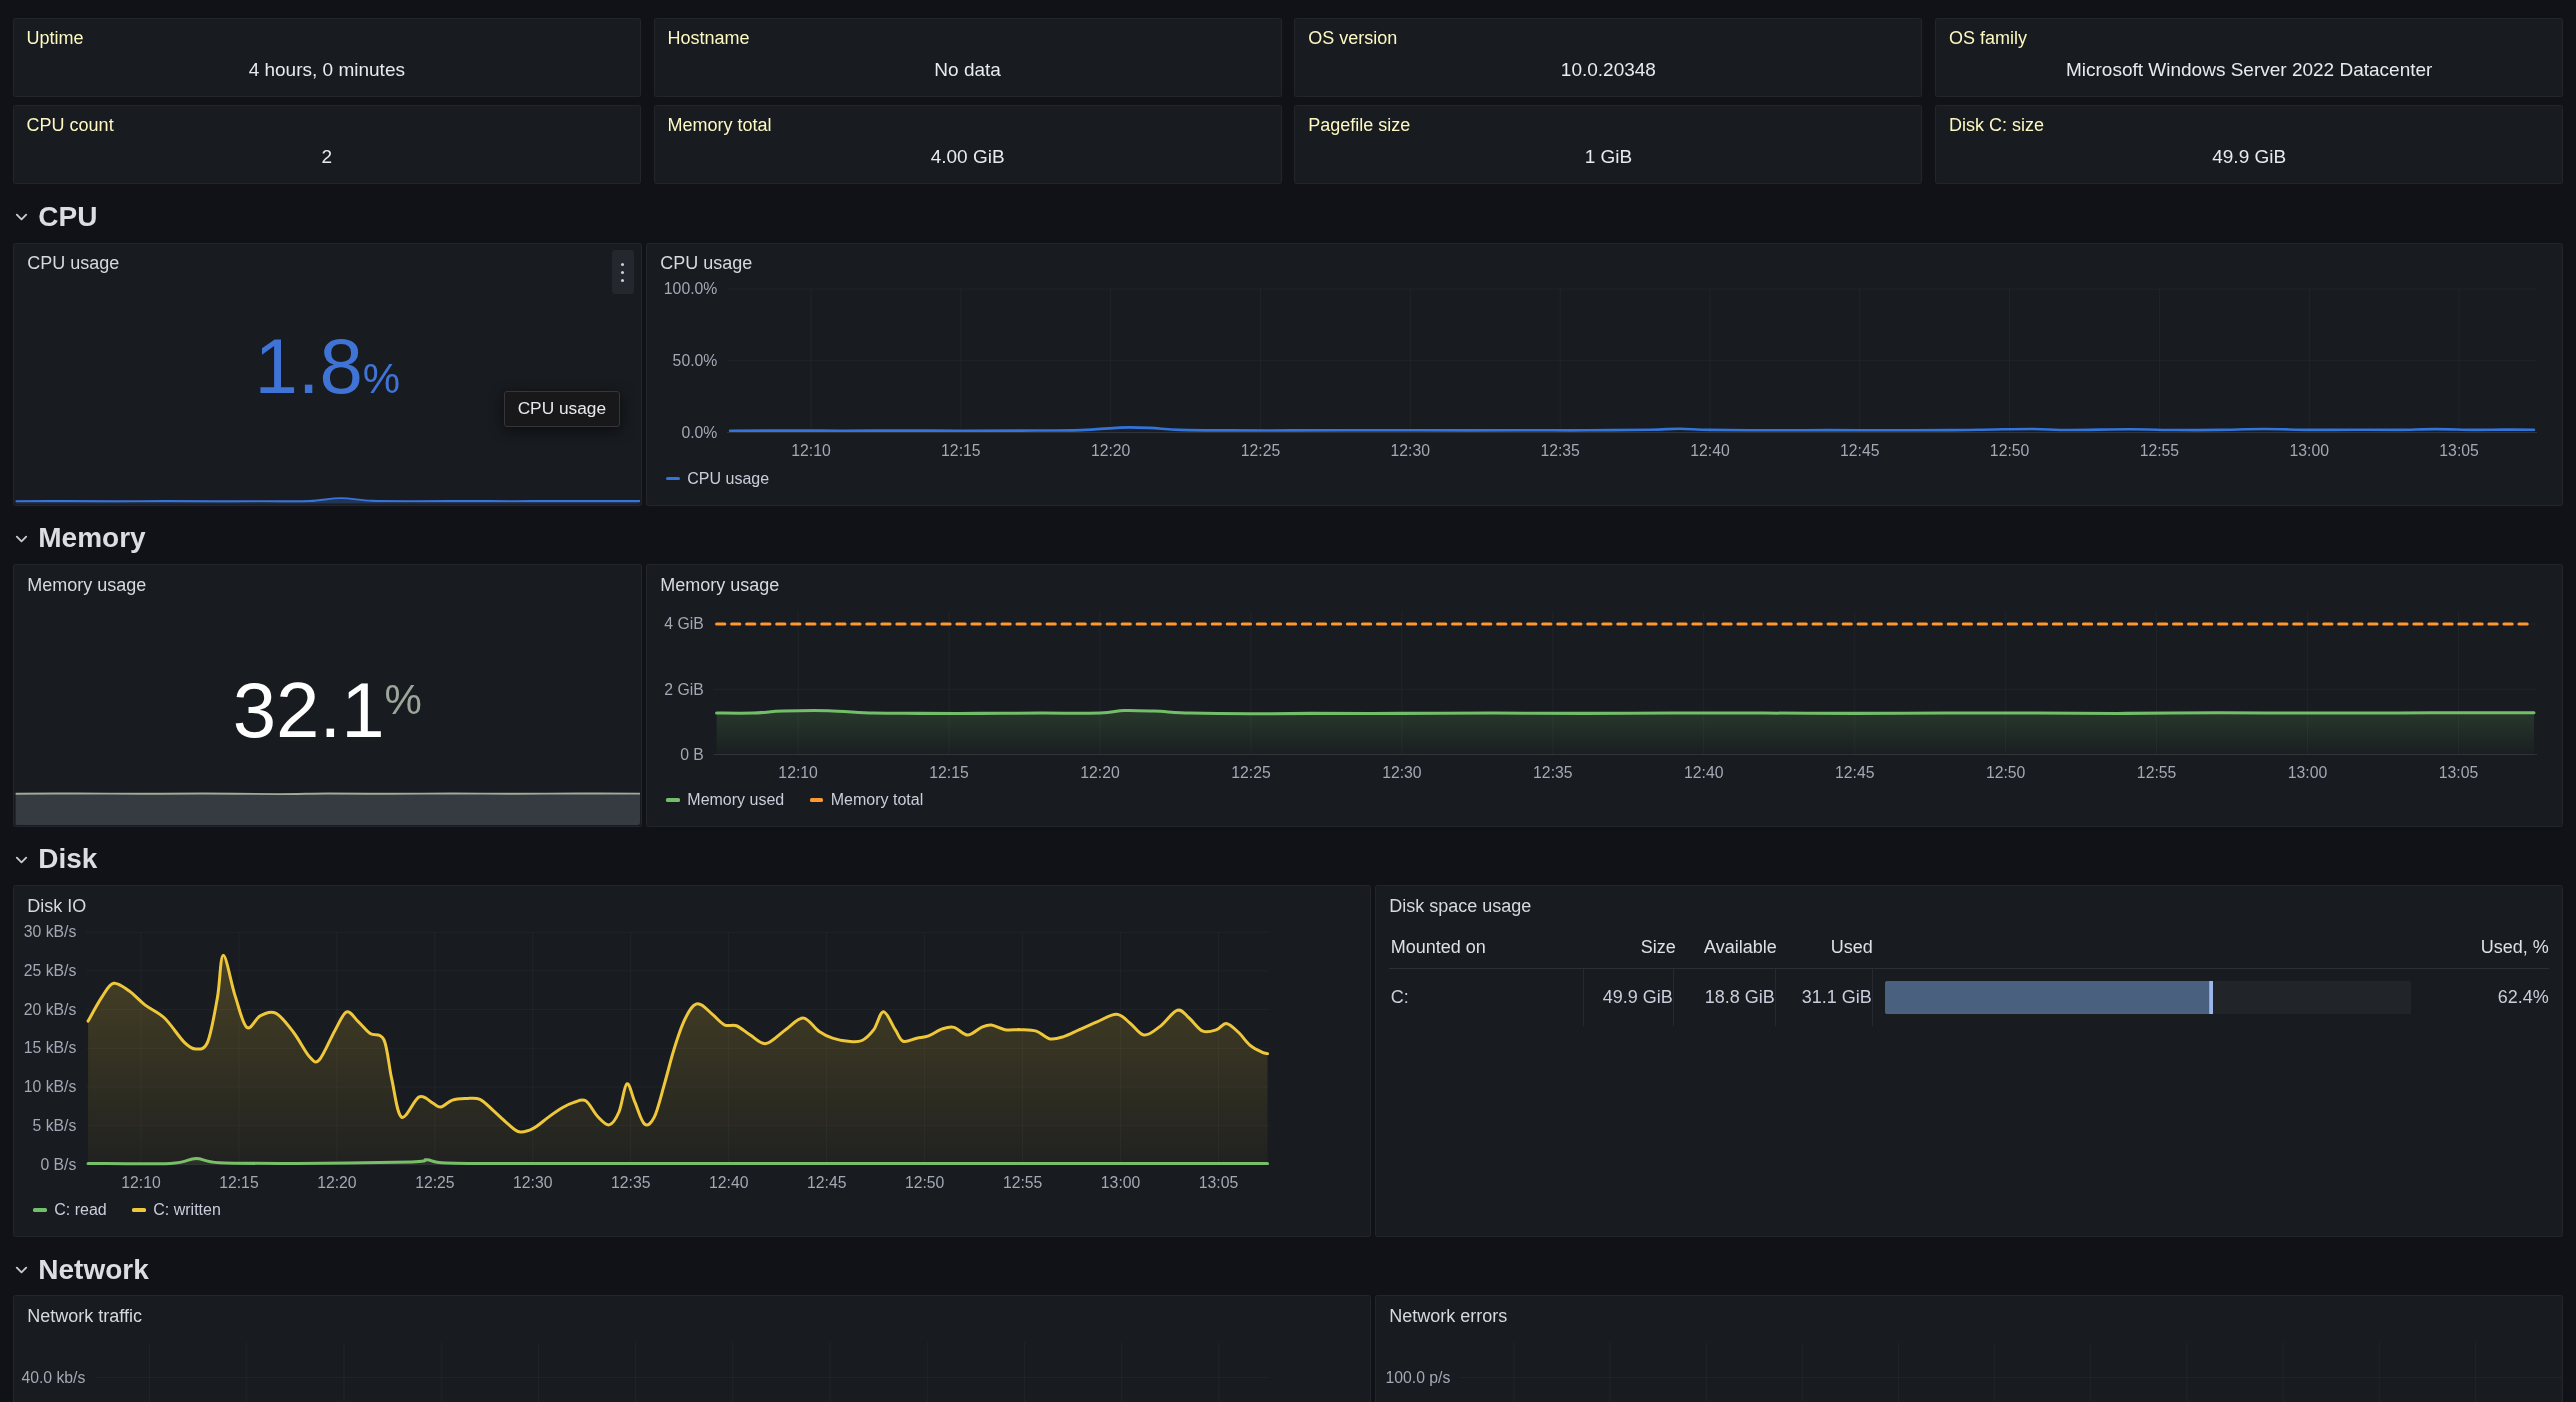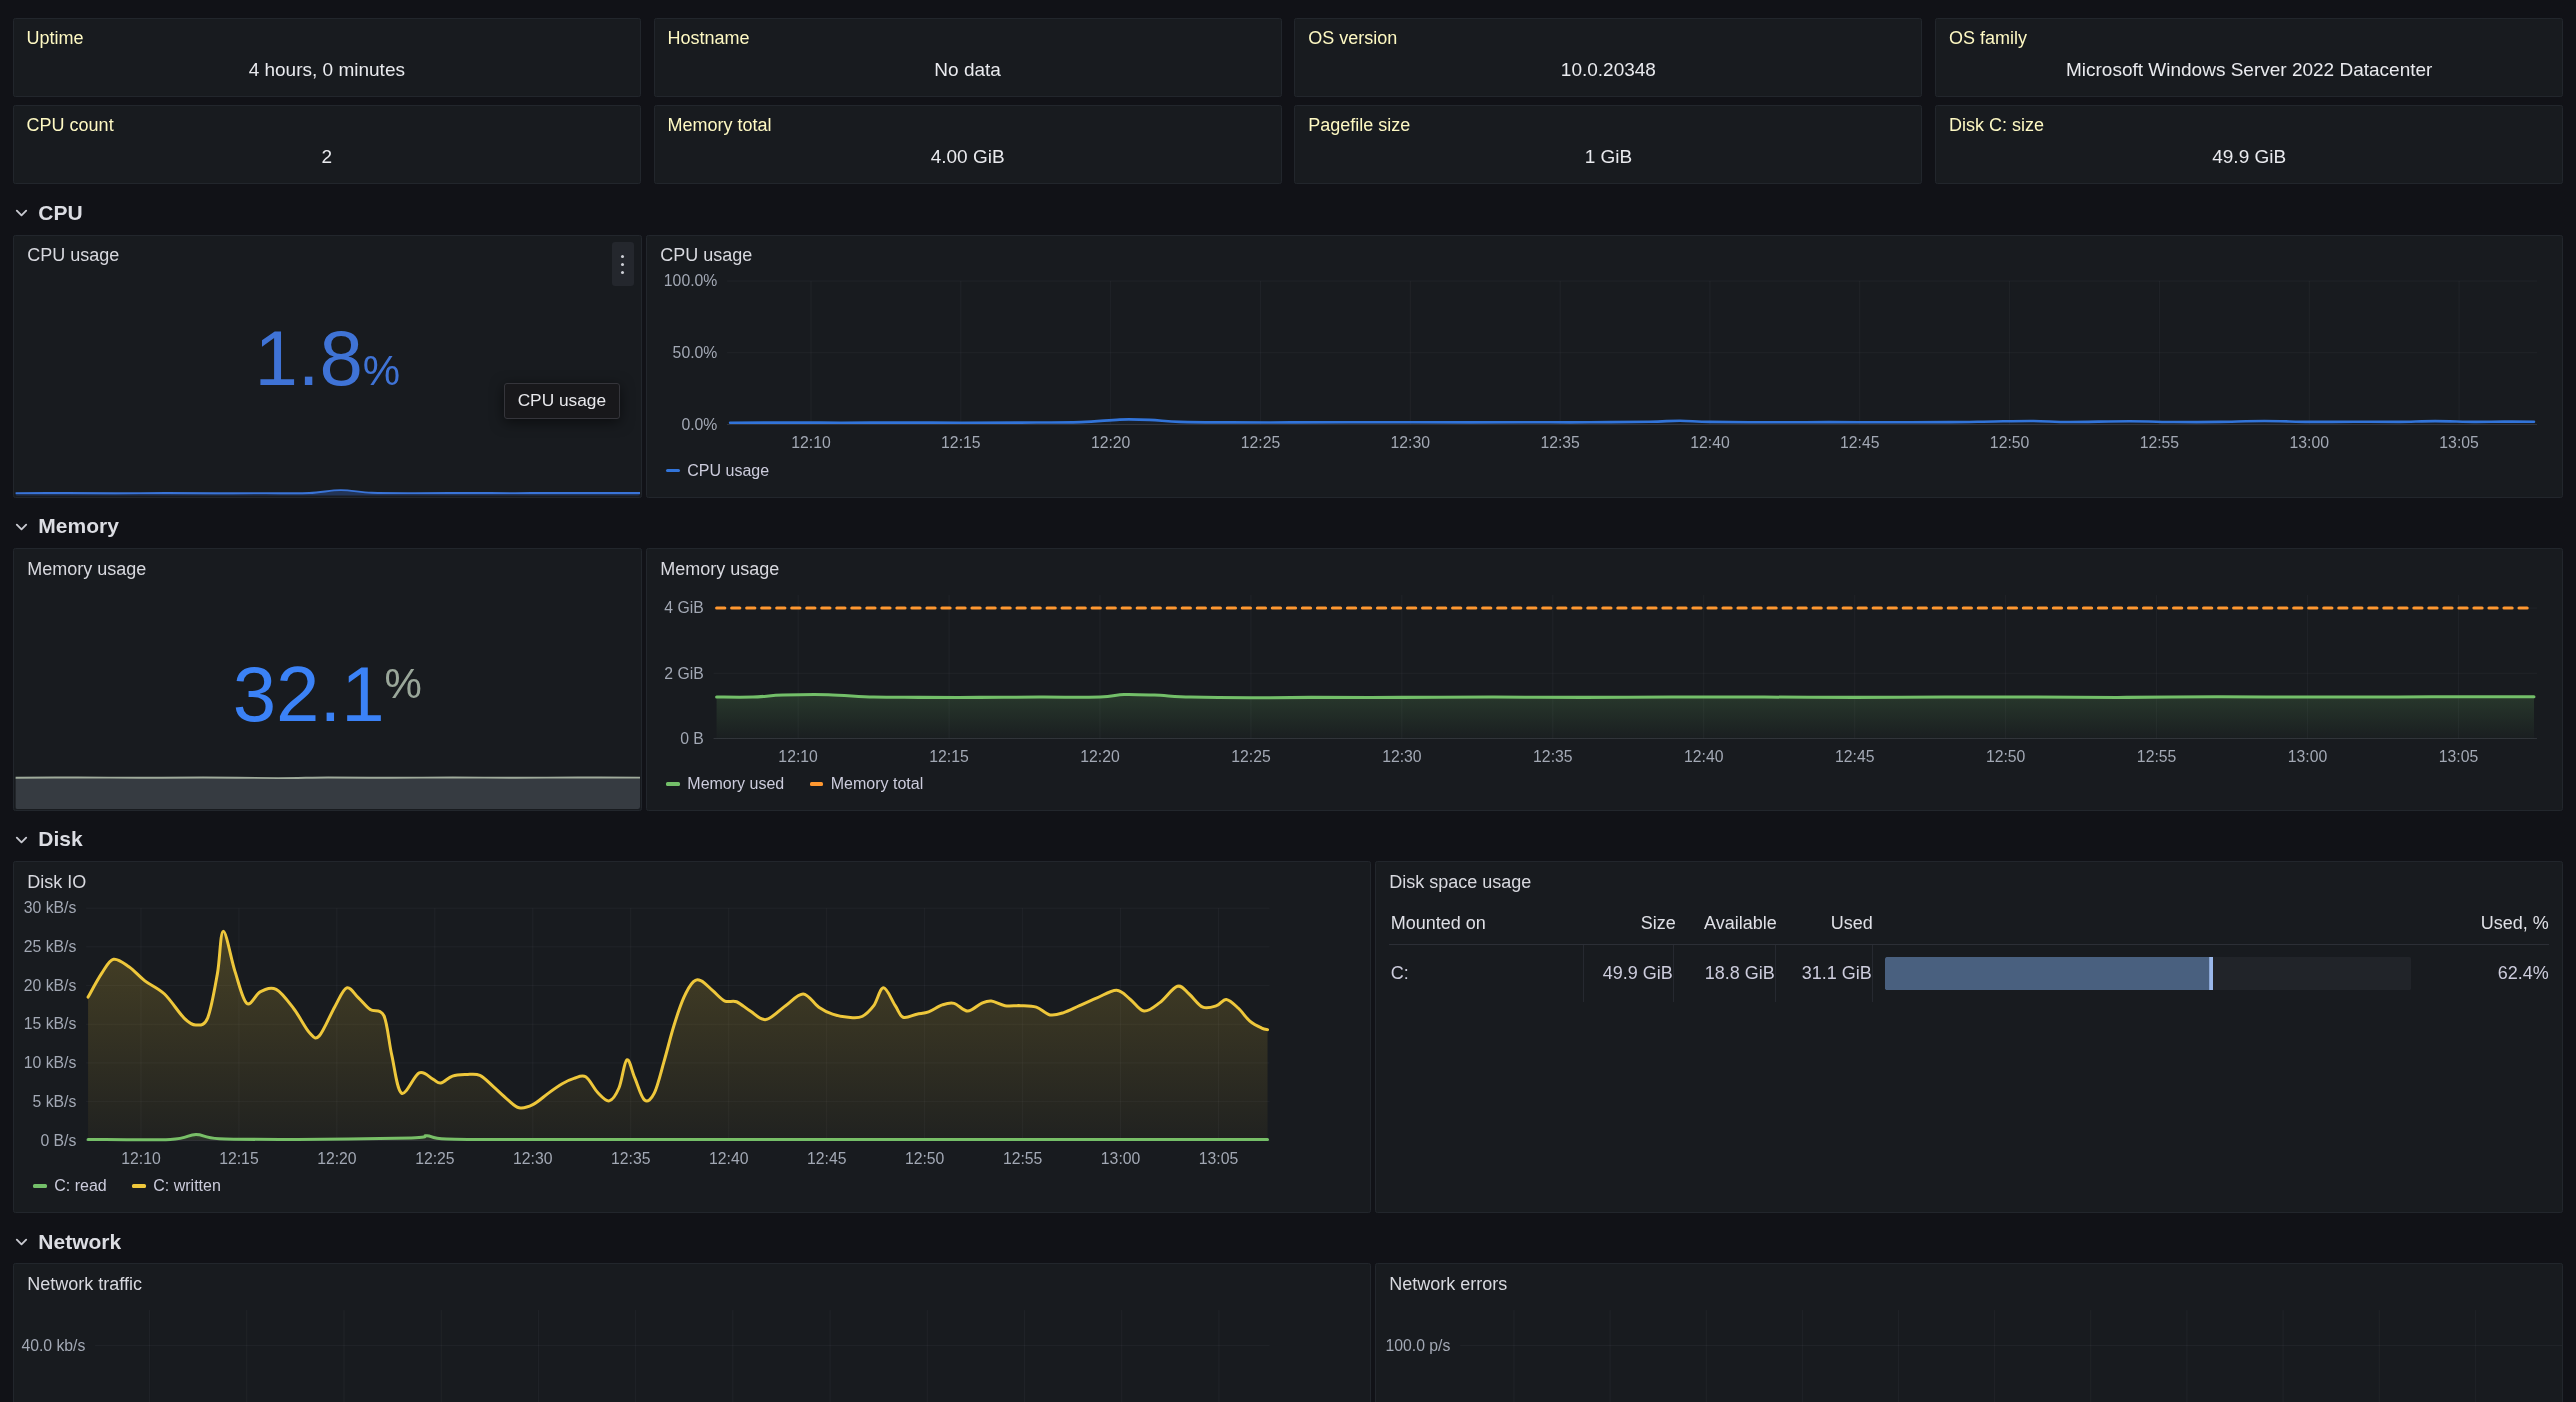--- a/index.html
+++ b/index.html
@@ -7,21 +7,21 @@
   .dash{width:2576px;height:1402px;box-sizing:border-box;padding:18px 12.8px 0 12.8px;overflow:hidden;}
   .panel{background:#181b1f;border:0.8px solid #22262c;border-radius:2.3px;box-sizing:border-box;position:relative;}
   
   .stats-grid{display:grid;grid-template-columns:repeat(4,1fr);gap:8.3px 12.8px;}
   .stat-panel{height:79px;}
   .stat-title{position:absolute;top:9px;left:12.8px;font-size:18px;color:#fef9c3;}
   .stat-value{position:absolute;left:7.5px;right:7.5px;top:27px;bottom:3px;display:flex;align-items:center;justify-content:center;
     font-size:19px;font-weight:500;color:#e9eaee;white-space:nowrap;}
   
   .section-header{display:flex;align-items:center;gap:9px;margin:16.5px 1.5px 9.8px 1.5px;cursor:pointer;}
-  .section-title{font-size:21px;font-weight:600;color:#dcdde3;}
+  .section-title{font-size:28px;font-weight:600;color:#dcdde3;}
   .chev{display:flex;align-items:center;}
   
   .row{display:flex;gap:4px;}
   .cpu-row .panel,.memory-row .panel{height:263px;}
   .disk-row .panel{height:352px;}
   .network-row .panel{height:353px;}
   .gauge-panel{width:629px;flex:none;overflow:hidden;}
   .chart-panel{flex:1;min-width:0;display:flex;flex-direction:column;overflow:hidden;}
   .fixed-chart{flex:none;width:1358px;justify-content:space-between;}
   .panel-title{padding:9.8px 13.5px 3px 13.5px;font-size:18px;font-weight:500;color:#d8d9df;flex:none;}
@@ -185,21 +185,21 @@
       <svg width="15" height="15" viewBox="0 0 16 16">
           <path d="M3 6l5 5 5-5" stroke="#c8c9d0" stroke-width="2" fill="none" stroke-linecap="round" stroke-linejoin="round"></path>
         </svg>
     </span>
     <span class="section-title">Memory</span>
   </div>
   <div class="row memory-row">
     <div class="panel gauge-panel">
       <div class="panel-title">Memory usage</div>
       <div class="gauge-value">
-        <span class="gauge-num" id="mem-gauge-num" style="color: #3b82f6; margin-top: 44px;">32.1</span>
+        <span class="gauge-num" id="mem-gauge-num" style="color: #ffffff; margin-top: 44px;">32.1</span>
           <span class="gauge-unit" id="mem-gauge-unit" style="color: rgb(154, 167, 154);">%</span>
       </div>
       <div class="spark mem-spark" id="mem-spark">
           <svg width="626" height="36" viewBox="0 0 833 48">
             <path d="M0.0,6.4C13.9,6.3 55.5,6.0 83.3,6.0C111.1,6.0 138.8,6.4 166.6,6.4C194.4,6.4 219.4,5.9 249.9,6.0C280.4,6.1 322.1,6.8 349.9,6.8C377.6,6.8 391.5,6.1 416.5,6.0C441.5,5.9 472.0,6.4 499.8,6.4C527.6,6.4 555.3,6.0 583.1,6.0C610.9,6.0 638.6,6.4 666.4,6.4C694.2,6.4 721.9,6.0 749.7,6.0C777.5,6.0 819.1,6.2 833.0,6.2L833,48L0,48Z" fill="#363b41" stroke="none"></path>
             <path d="M0.0,6.4C13.9,6.3 55.5,6.0 83.3,6.0C111.1,6.0 138.8,6.4 166.6,6.4C194.4,6.4 219.4,5.9 249.9,6.0C280.4,6.1 322.1,6.8 349.9,6.8C377.6,6.8 391.5,6.1 416.5,6.0C441.5,5.9 472.0,6.4 499.8,6.4C527.6,6.4 555.3,6.0 583.1,6.0C610.9,6.0 638.6,6.4 666.4,6.4C694.2,6.4 721.9,6.0 749.7,6.0C777.5,6.0 819.1,6.2 833.0,6.2" fill="none" stroke="#9fab9b" stroke-width="2.5" stroke-linejoin="round"></path>
           </svg>
         </div>
     </div>
     <div class="panel chart-panel">

